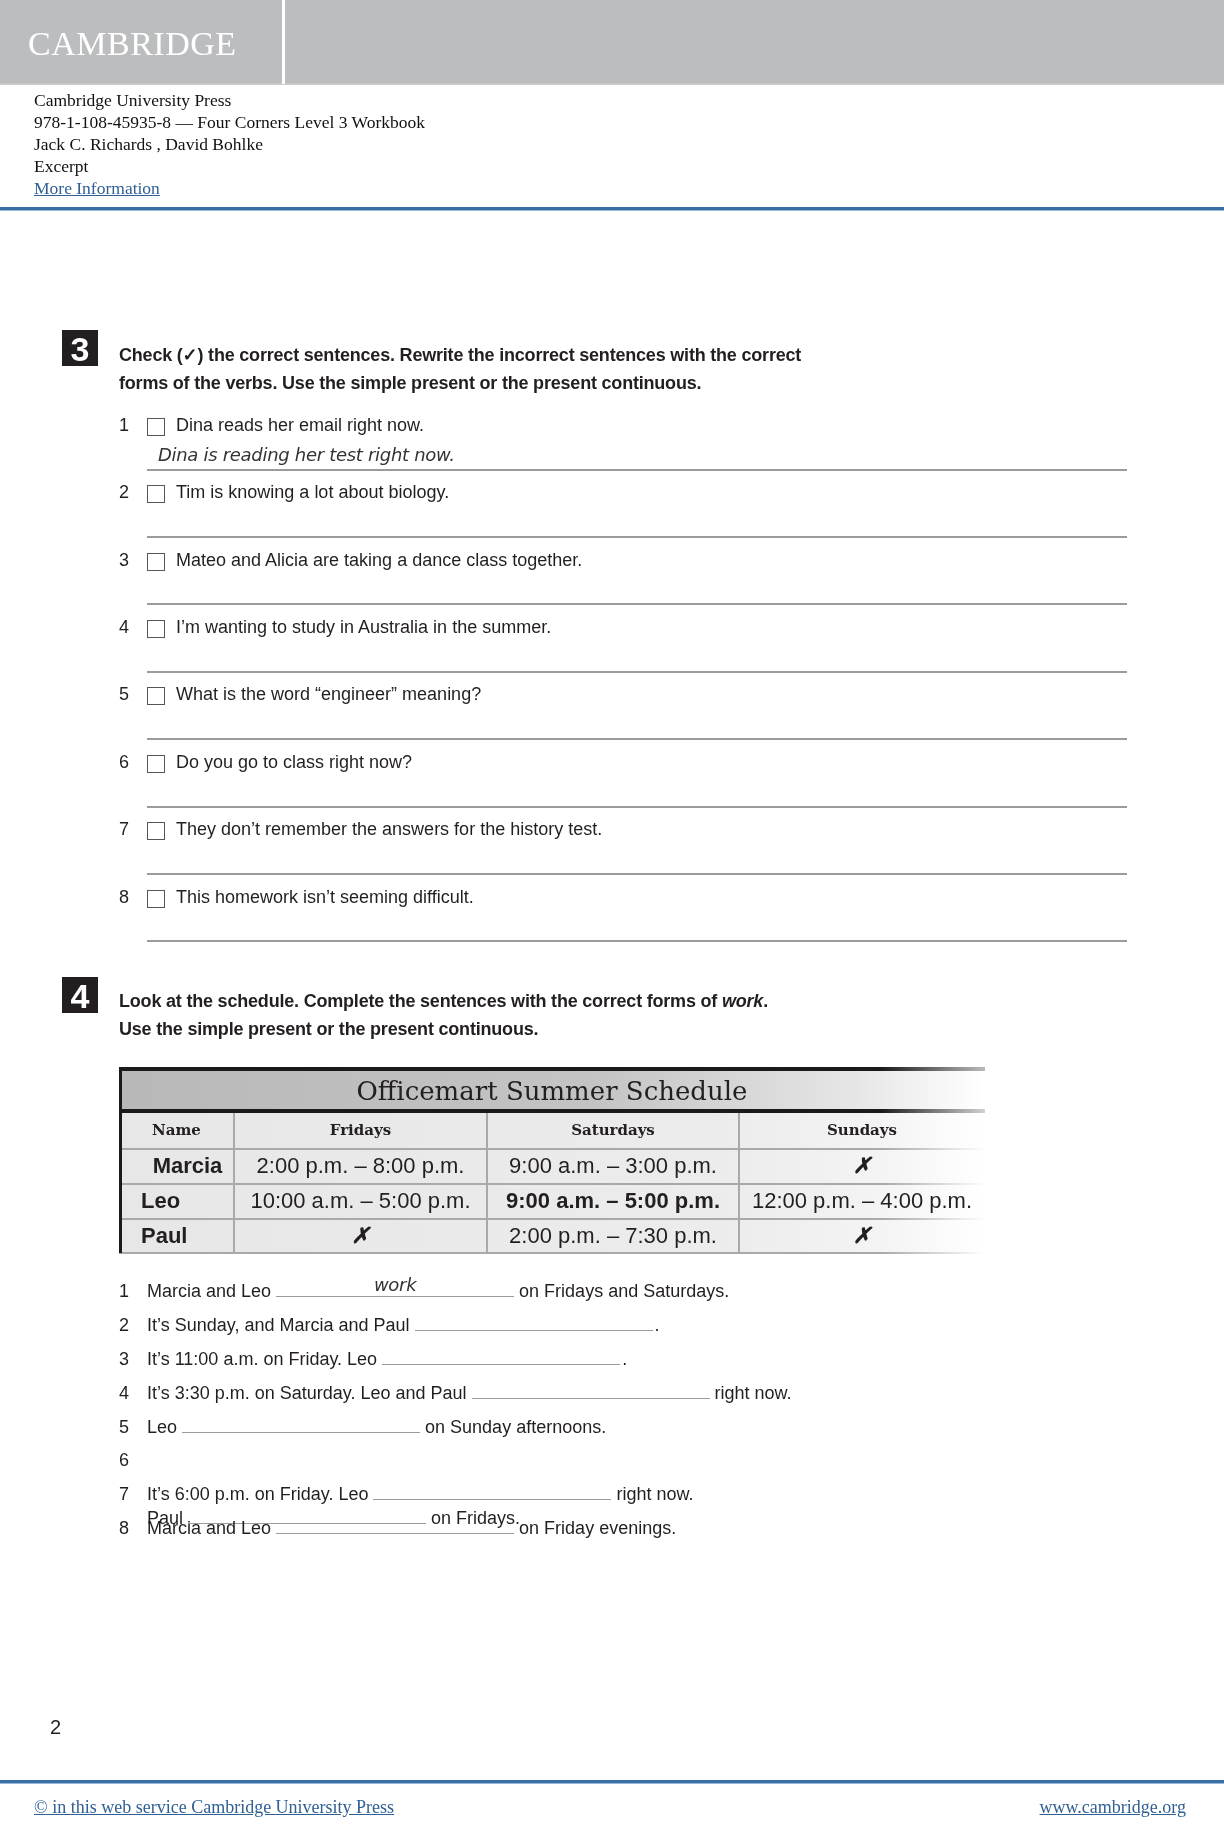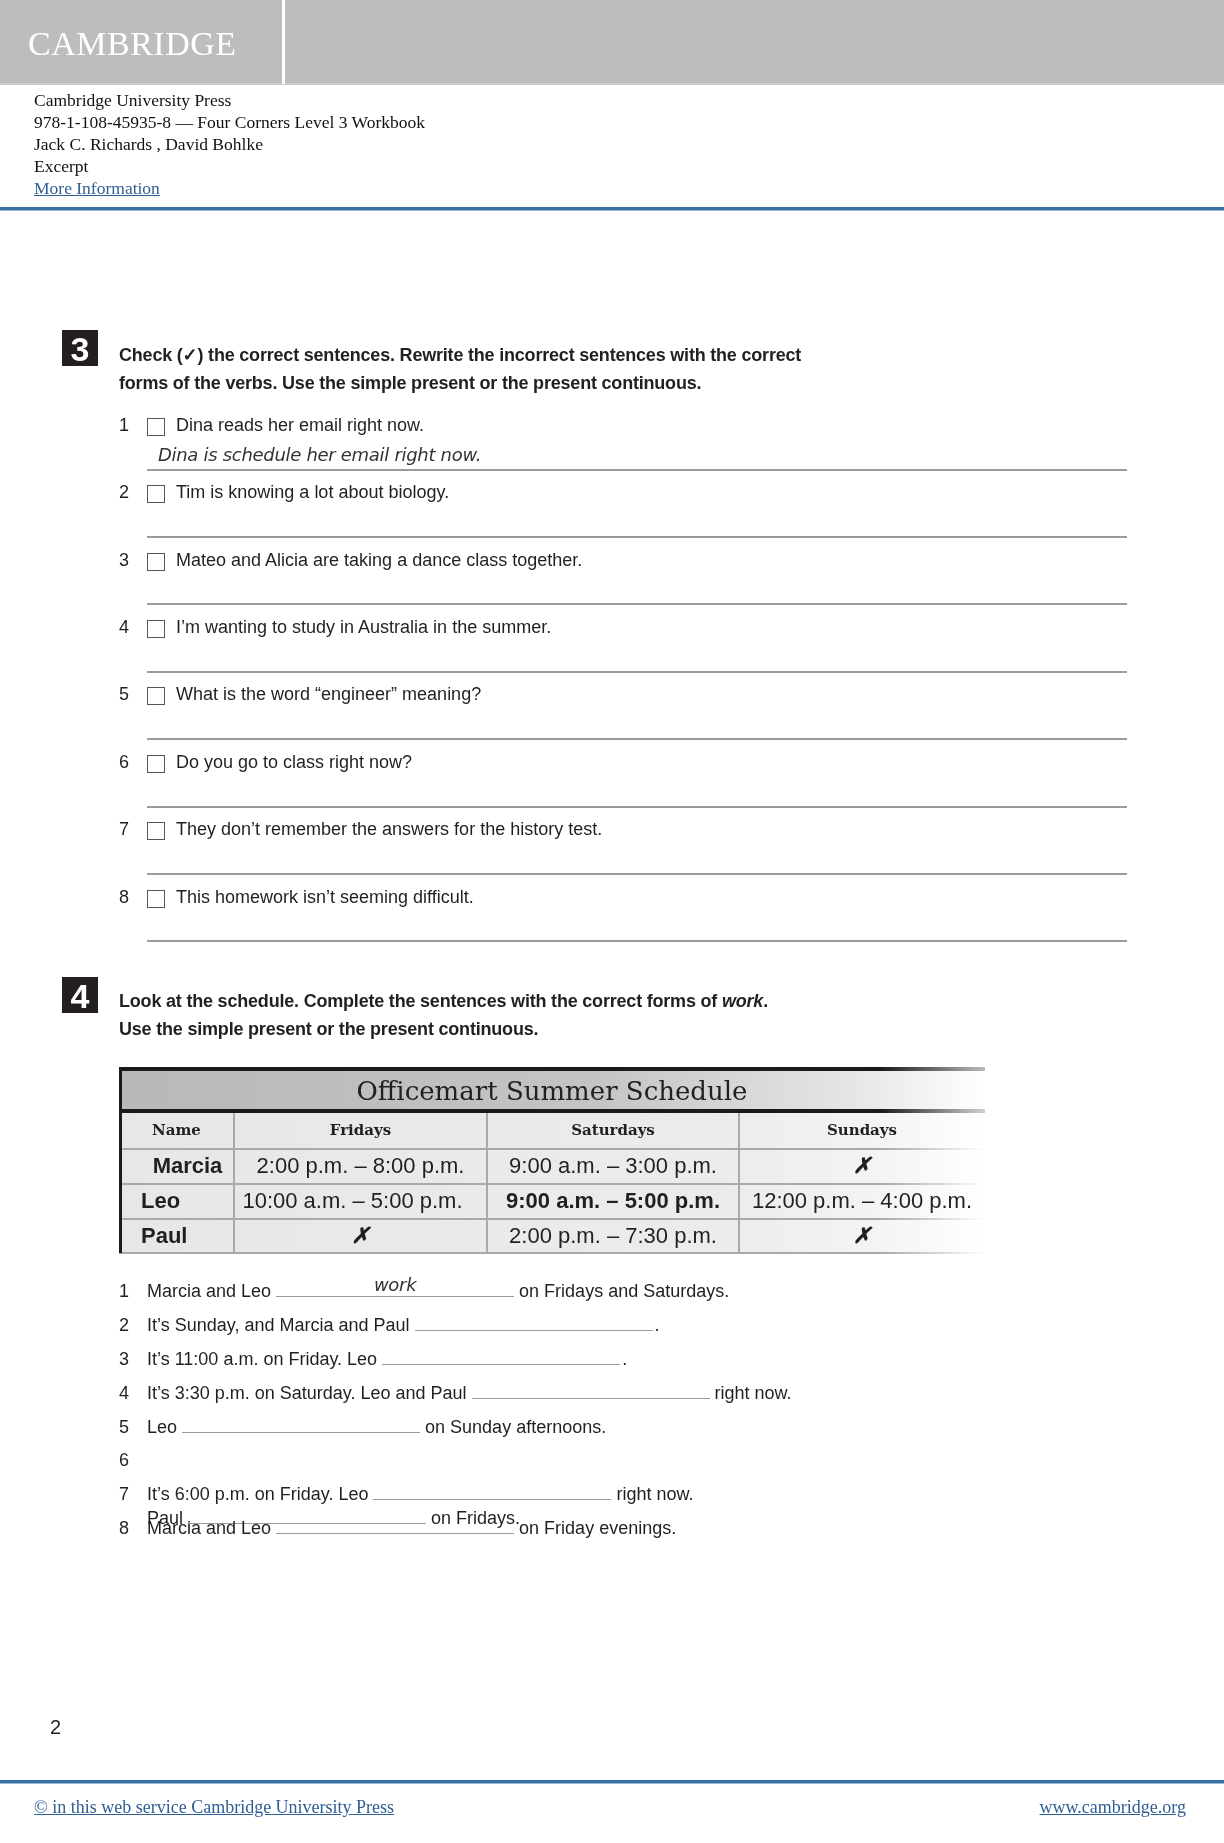--- a/index.html
+++ b/index.html
@@ -77,21 +77,21 @@
 <div class="abs top-rule2"></div>
 
 <div class="abs sec-num" style="left:62px;top:330px;">3</div>
 <div class="abs instr" style="top:341px;">Check (✓) the correct sentences. Rewrite the incorrect sentences with the correct</div>
 <div class="abs instr" style="top:369px;">forms of the verbs. Use the simple present or the present continuous.</div>
 
 <div id="sec3-items">
     <div class="abs item-num" style="top: 415px;">1</div>
     <div class="abs cbox" style="top: 418px;"></div>
     <div class="abs item-text" style="top: 415px;">Dina reads her email right now.</div>
-    <div class="abs item-text hand" style="left: 158px; top: 444px;">Dina is schedule her email right now.</div>
+    <div class="abs item-text hand" style="left: 158px; top: 444px;">Dina is reading her test right now.</div>
     <div class="abs rule" style="top: 469px;"></div>
     <div class="abs item-num" style="top: 482px;">2</div>
     <div class="abs cbox" style="top: 485px;"></div>
     <div class="abs item-text" style="top: 482px;">Tim is knowing a lot about biology.</div>
     <div class="abs item-text hand" style="left: 158px; top: 511px;"></div>
     <div class="abs rule" style="top: 536px;"></div>
     <div class="abs item-num" style="top: 550px;">3</div>
     <div class="abs cbox" style="top: 553px;"></div>
     <div class="abs item-text" style="top: 550px;">Mateo and Alicia are taking a dance class together.</div>
     <div class="abs item-text hand" style="left: 158px; top: 578px;"></div>
@@ -143,21 +143,21 @@
   <div id="tbl-cells">
       <div class="abs cell th" style="left: 0px; width: 115px; top: 46px;">Name</div>
       <div class="abs cell th" style="left: 115px; width: 253px; top: 46px;">Fridays</div>
       <div class="abs cell th" style="left: 368px; width: 252px; top: 46px;">Saturdays</div>
       <div class="abs cell th" style="left: 620px; width: 246px; top: 46px;">Sundays</div>
       <div class="abs cell rowhead" style="left: 0px; width: 115px; top: 81px; text-align: center;">Marcia</div>
       <div class="abs cell" style="left: 115px; width: 253px; top: 81px;">2:00 p.m. – 8:00 p.m.</div>
       <div class="abs cell" style="left: 368px; width: 252px; top: 81px;">9:00 a.m. – 3:00 p.m.</div>
       <div class="abs cell xmark" style="left: 620px; width: 246px; top: 81px;">✗</div>
       <div class="abs cell rowhead" style="left: 0px; width: 115px; top: 116px;">Leo</div>
-      <div class="abs cell" style="left: 107px; width: 253px; top: 116px;">10:00 a.m. – 5:00 p.m.</div>
+      <div class="abs cell" style="left: 115px; width: 253px; top: 116px;">10:00 a.m. – 5:00 p.m.</div>
       <div class="abs cell" style="left: 368px; width: 252px; top: 116px; font-weight: bold;">9:00 a.m. – 5:00 p.m.</div>
       <div class="abs cell" style="left: 620px; width: 246px; top: 116px;">12:00 p.m. – 4:00 p.m.</div>
       <div class="abs cell rowhead" style="left: 0px; width: 115px; top: 151px;">Paul</div>
       <div class="abs cell xmark" style="left: 115px; width: 253px; top: 151px;">✗</div>
       <div class="abs cell" style="left: 368px; width: 252px; top: 151px;">2:00 p.m. – 7:30 p.m.</div>
       <div class="abs cell xmark" style="left: 620px; width: 246px; top: 151px;">✗</div>
     </div>
 </div>
 
 <div id="sec4-sentences">

